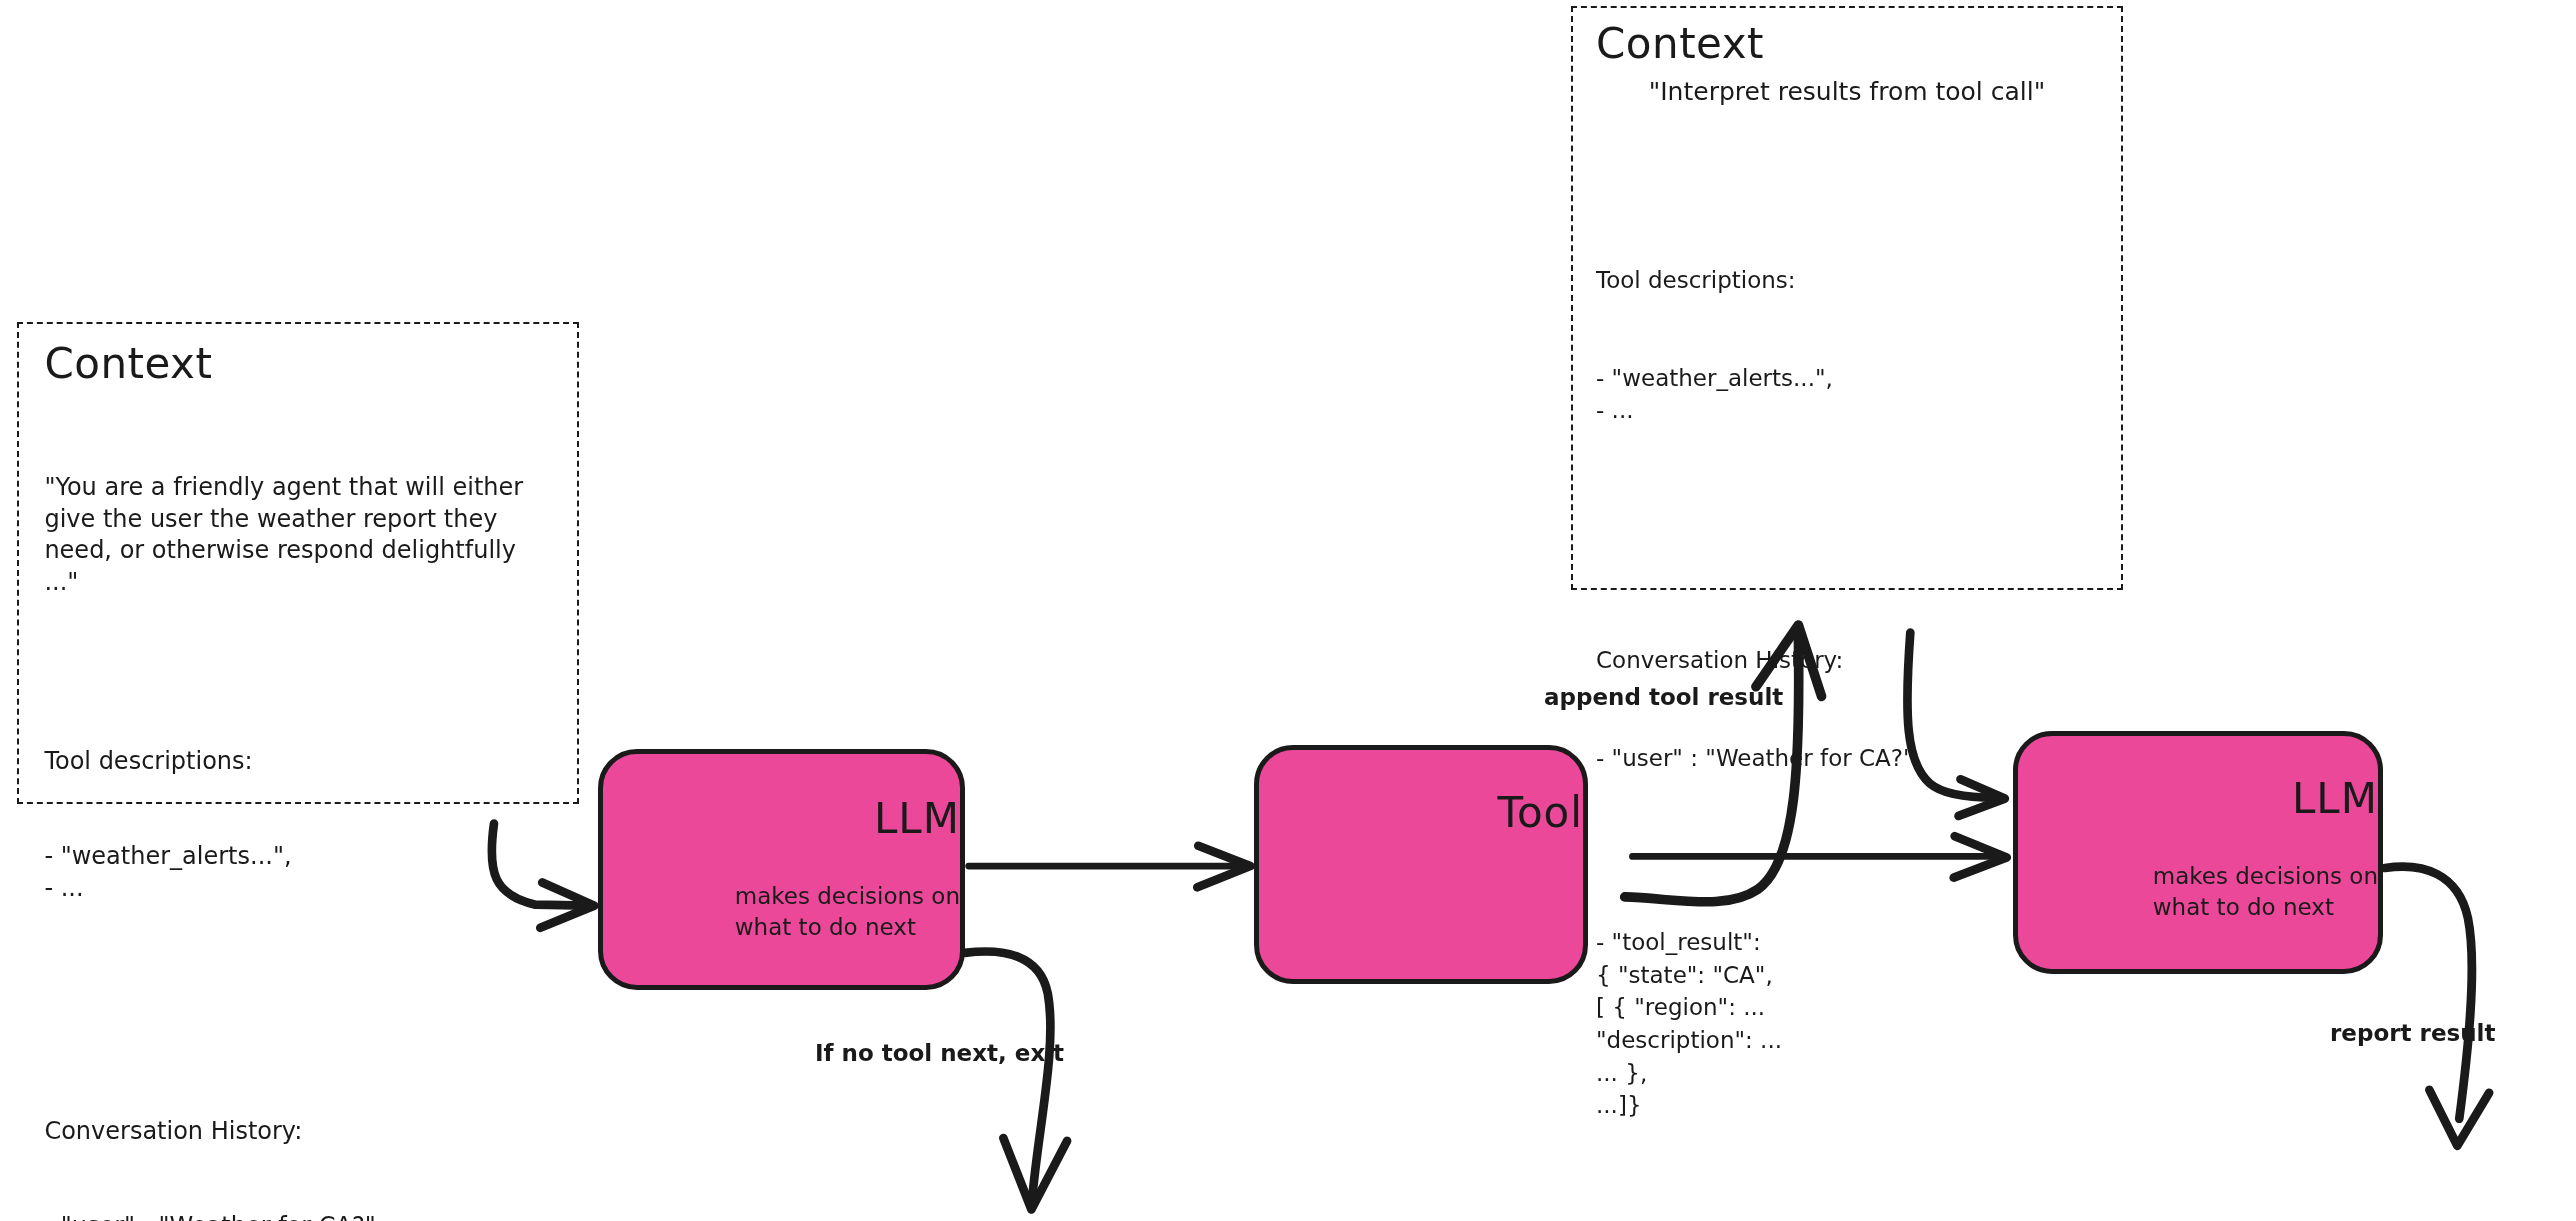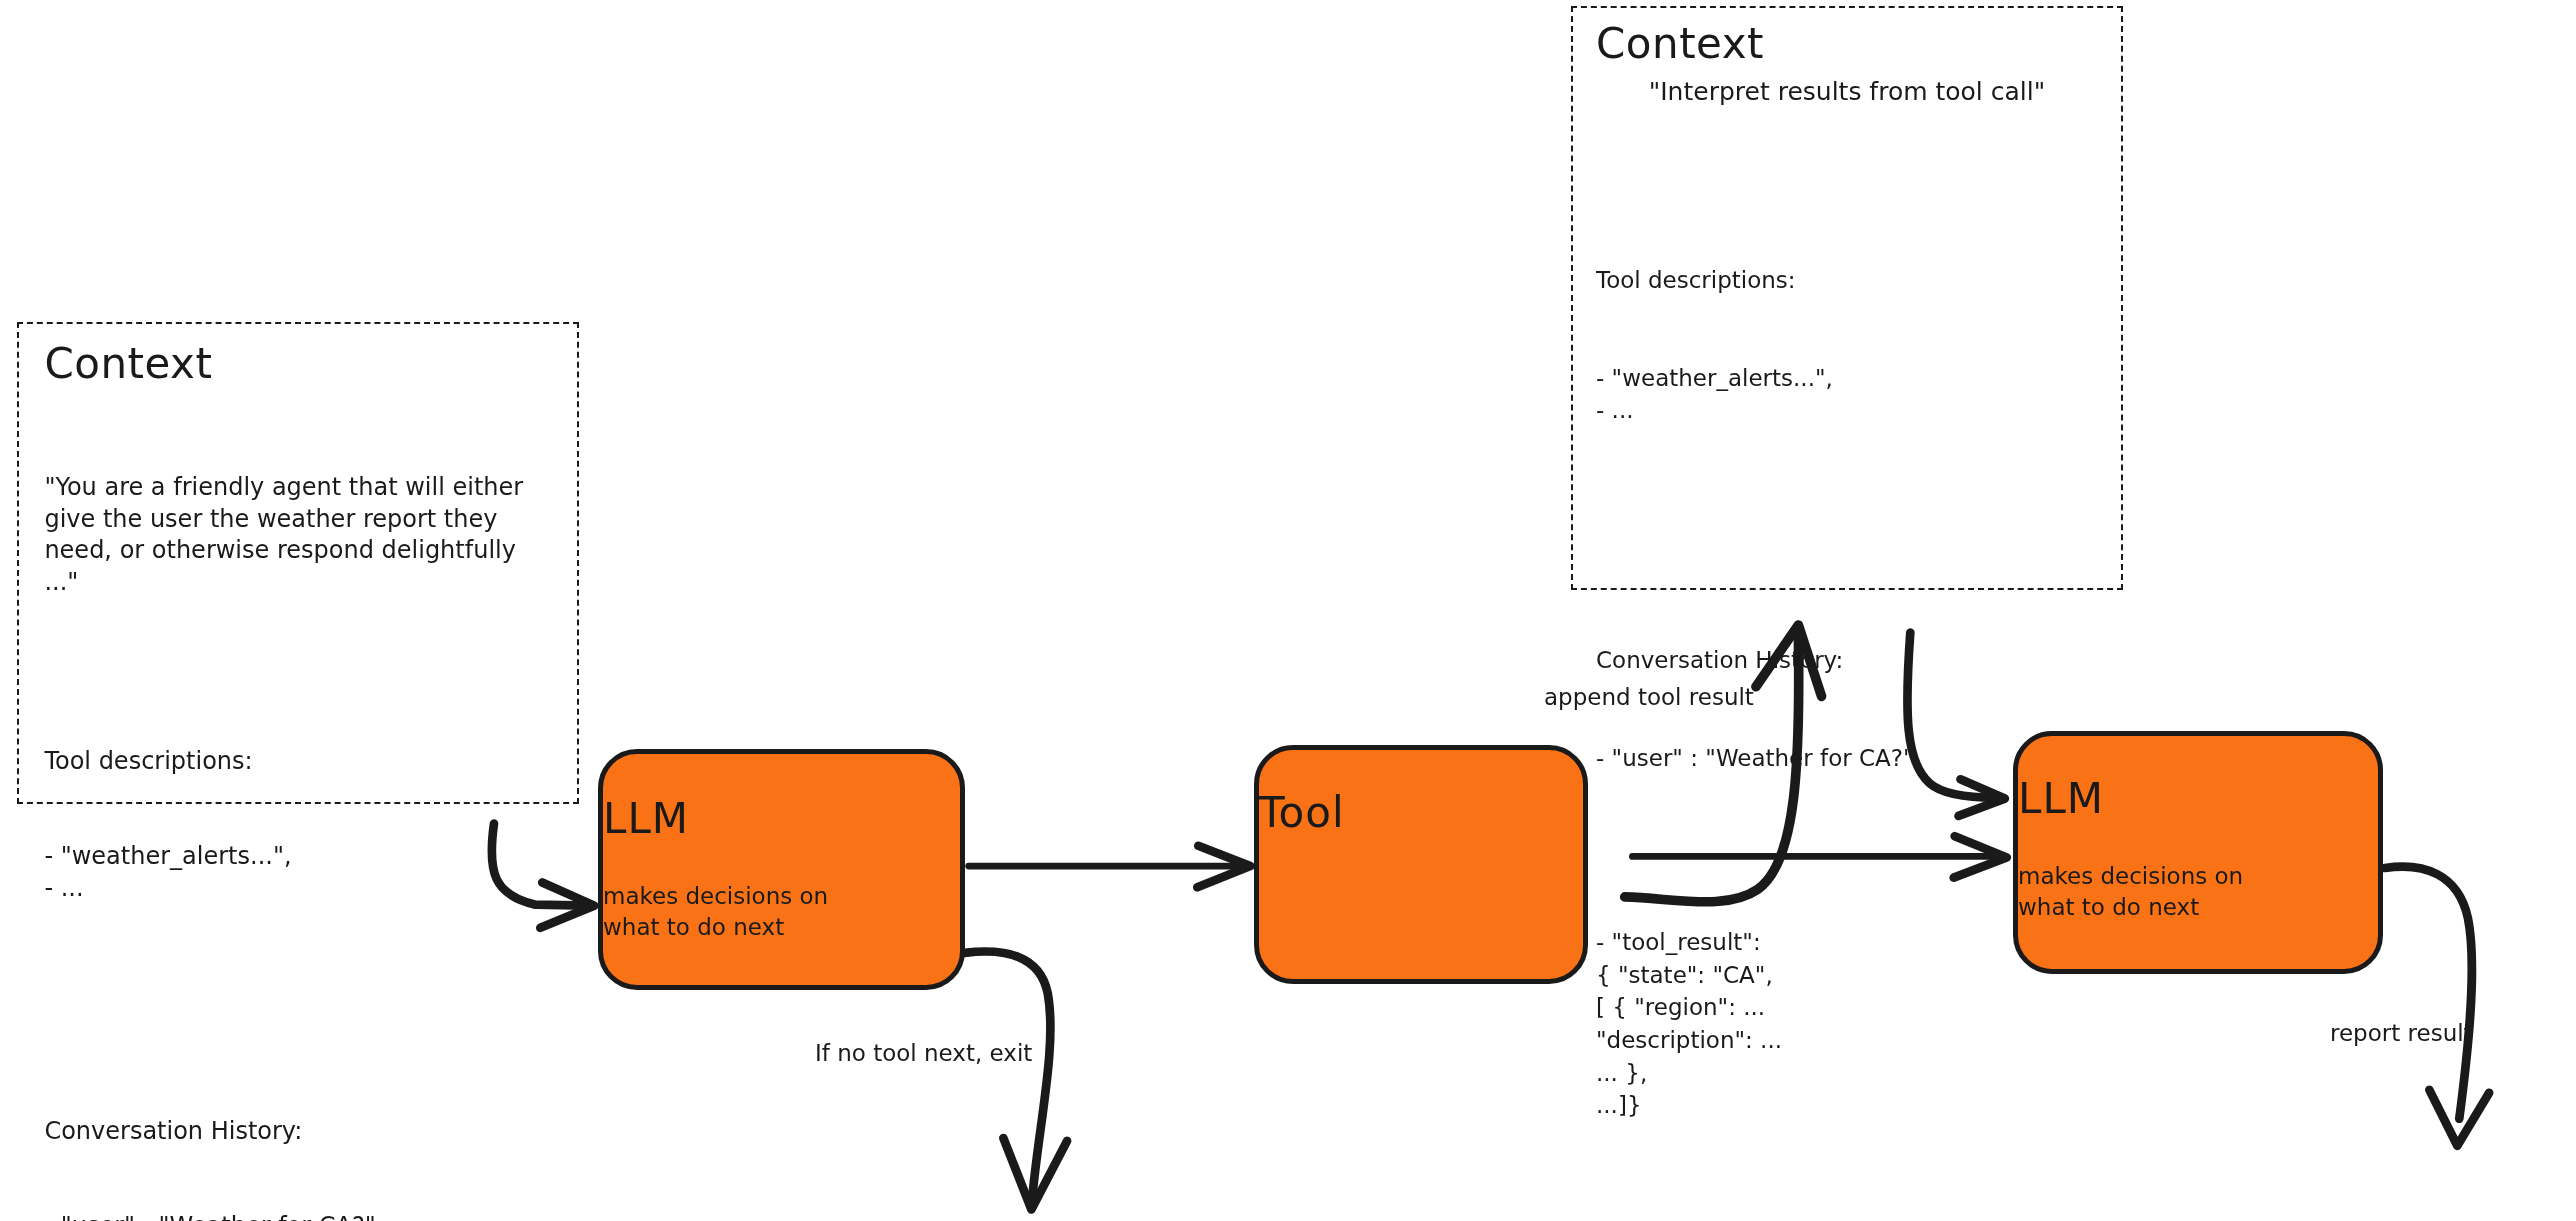--- a/index.html
+++ b/index.html
@@ -81,25 +81,25 @@
     text-align: center;
     font-size: 25px;
     margin: 0 0 27px 0;
   }
 
   
   .node-box {
     position: absolute;
     border: 5.8px solid #1a1a1a;
     border-radius: 39px;
-    background: #f97316;
+    background: #ec4899;
     box-sizing: border-box;
     display: flex;
     flex-direction: column;
-    align-items: flex-start;
+    align-items: flex-end;
   }
   .node-title {
     font-size: 42px;
     line-height: 1;
     margin: 0;
     letter-spacing: 1px;
   }
   .node-sub {
     font-size: 23px;
     line-height: 1.35;
@@ -120,20 +120,21 @@
   #node-llm-2 .node-title { margin-top: 42px; }
   #node-llm-2 .node-sub   { margin-top: 41px; }
 
   
   .edge-label {
     position: absolute;
     font-size: 23px;
     line-height: 1.2;
     white-space: nowrap;
     color: #1a1a1a;
+    font-weight: bold;
   }
   #lbl-append { left: 1544px; top: 684px; }
   #lbl-exit   { left: 815px;  top: 1040px; }
   #lbl-return { left: 2330px; top: 1020px; }
 </style>
 </head>
 <body>
 
 <div id="canvas">
 

